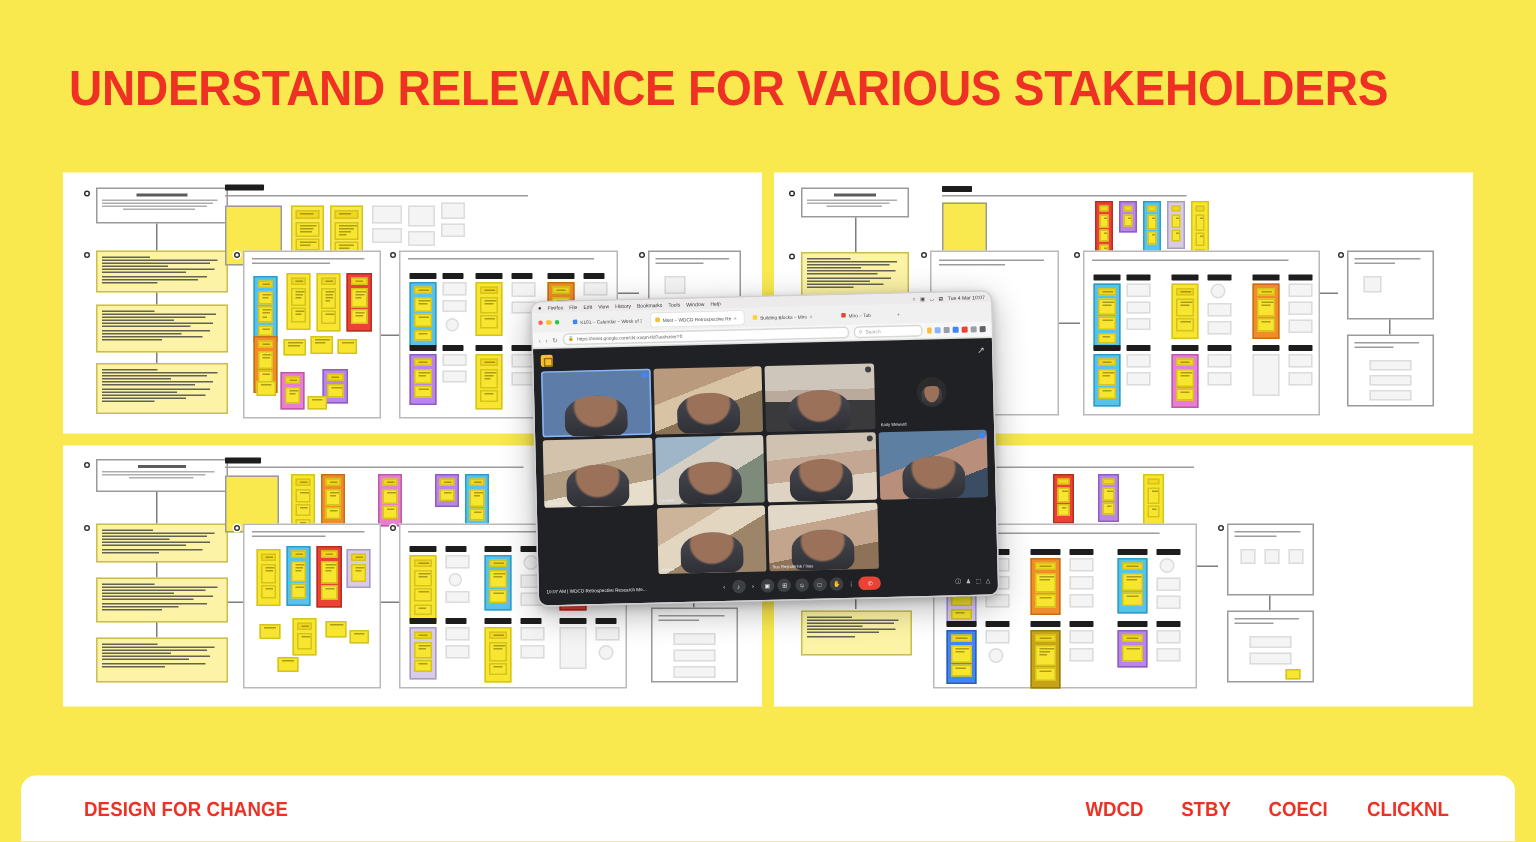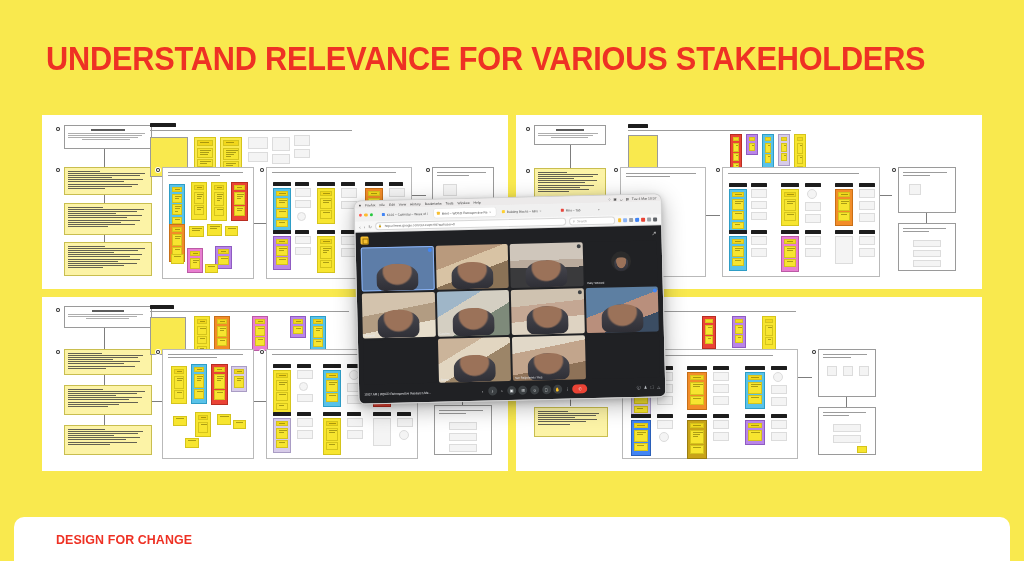--- a/index.html
+++ b/index.html
@@ -1595,13 +1595,19 @@
         <span>♟</span>
         <span>⬚</span>
         <span>△</span>
       </span>
     </div>
   </div>
 </div>
 
 <div id="footer">
   <div id="footer-left">DESIGN FOR CHANGE</div>
+  <div id="footer-right">
+    <span>WDCD</span>
+    <span>STBY</span>
+    <span>COECI</span>
+    <span>CLICKNL</span>
+  </div>
 </div>
 
 </body></html>

